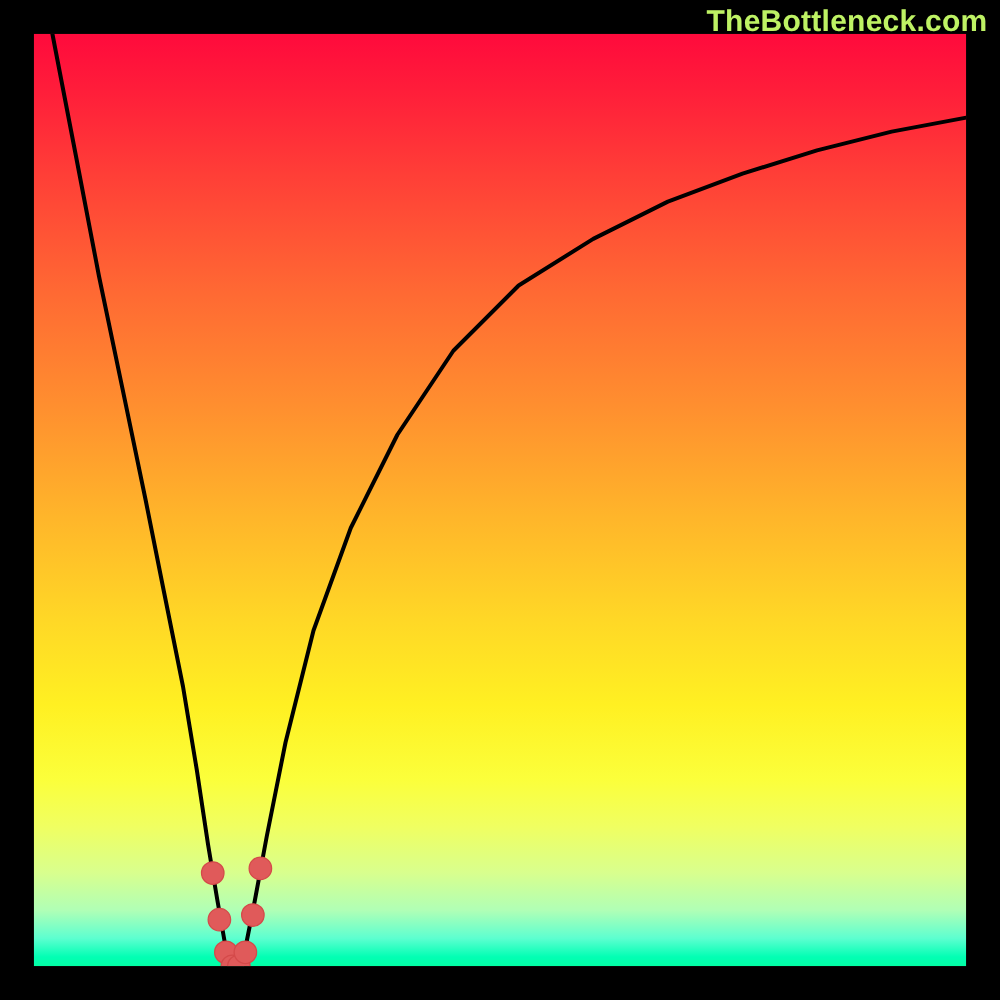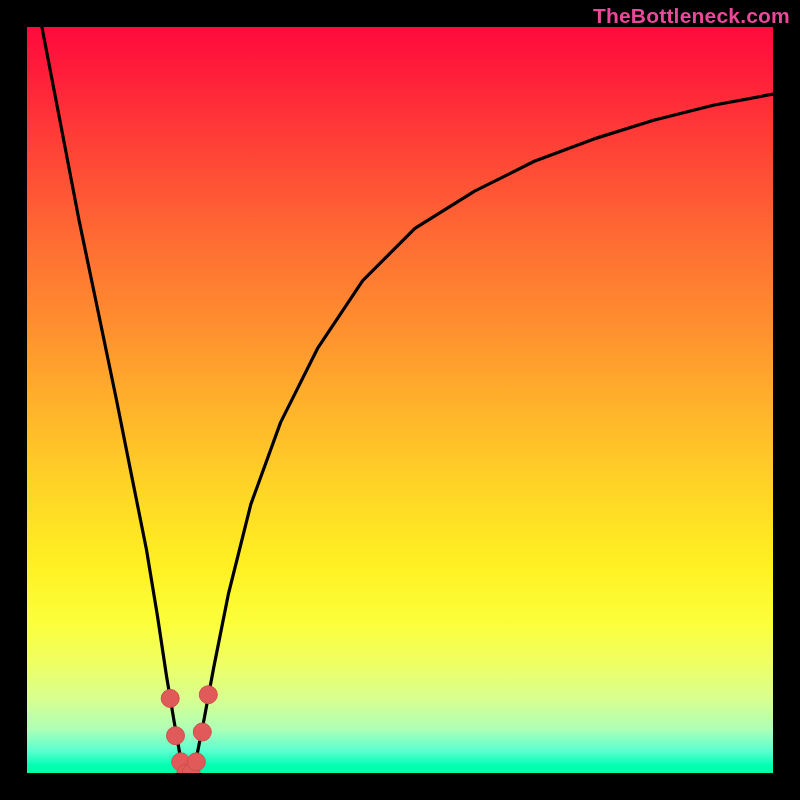--- a/index.html
+++ b/index.html
@@ -50,23 +50,23 @@
     position: absolute;
     inset: 0;
     width: 100%;
     height: 100%;
   }
   .watermark {
     position: absolute;
     top: 4px;
     right: 10px;
     font-family: Arial, Helvetica, sans-serif;
-    font-size: 21px;
+    font-size: 24px;
     font-weight: 600;
-    color: #ec4899;
+    color: #bef264;
     letter-spacing: 0.2px;
     user-select: none;
   }
 </style>
 </head>
 <body>
 
 <div class="stage">
 
   <div class="plot-area">

